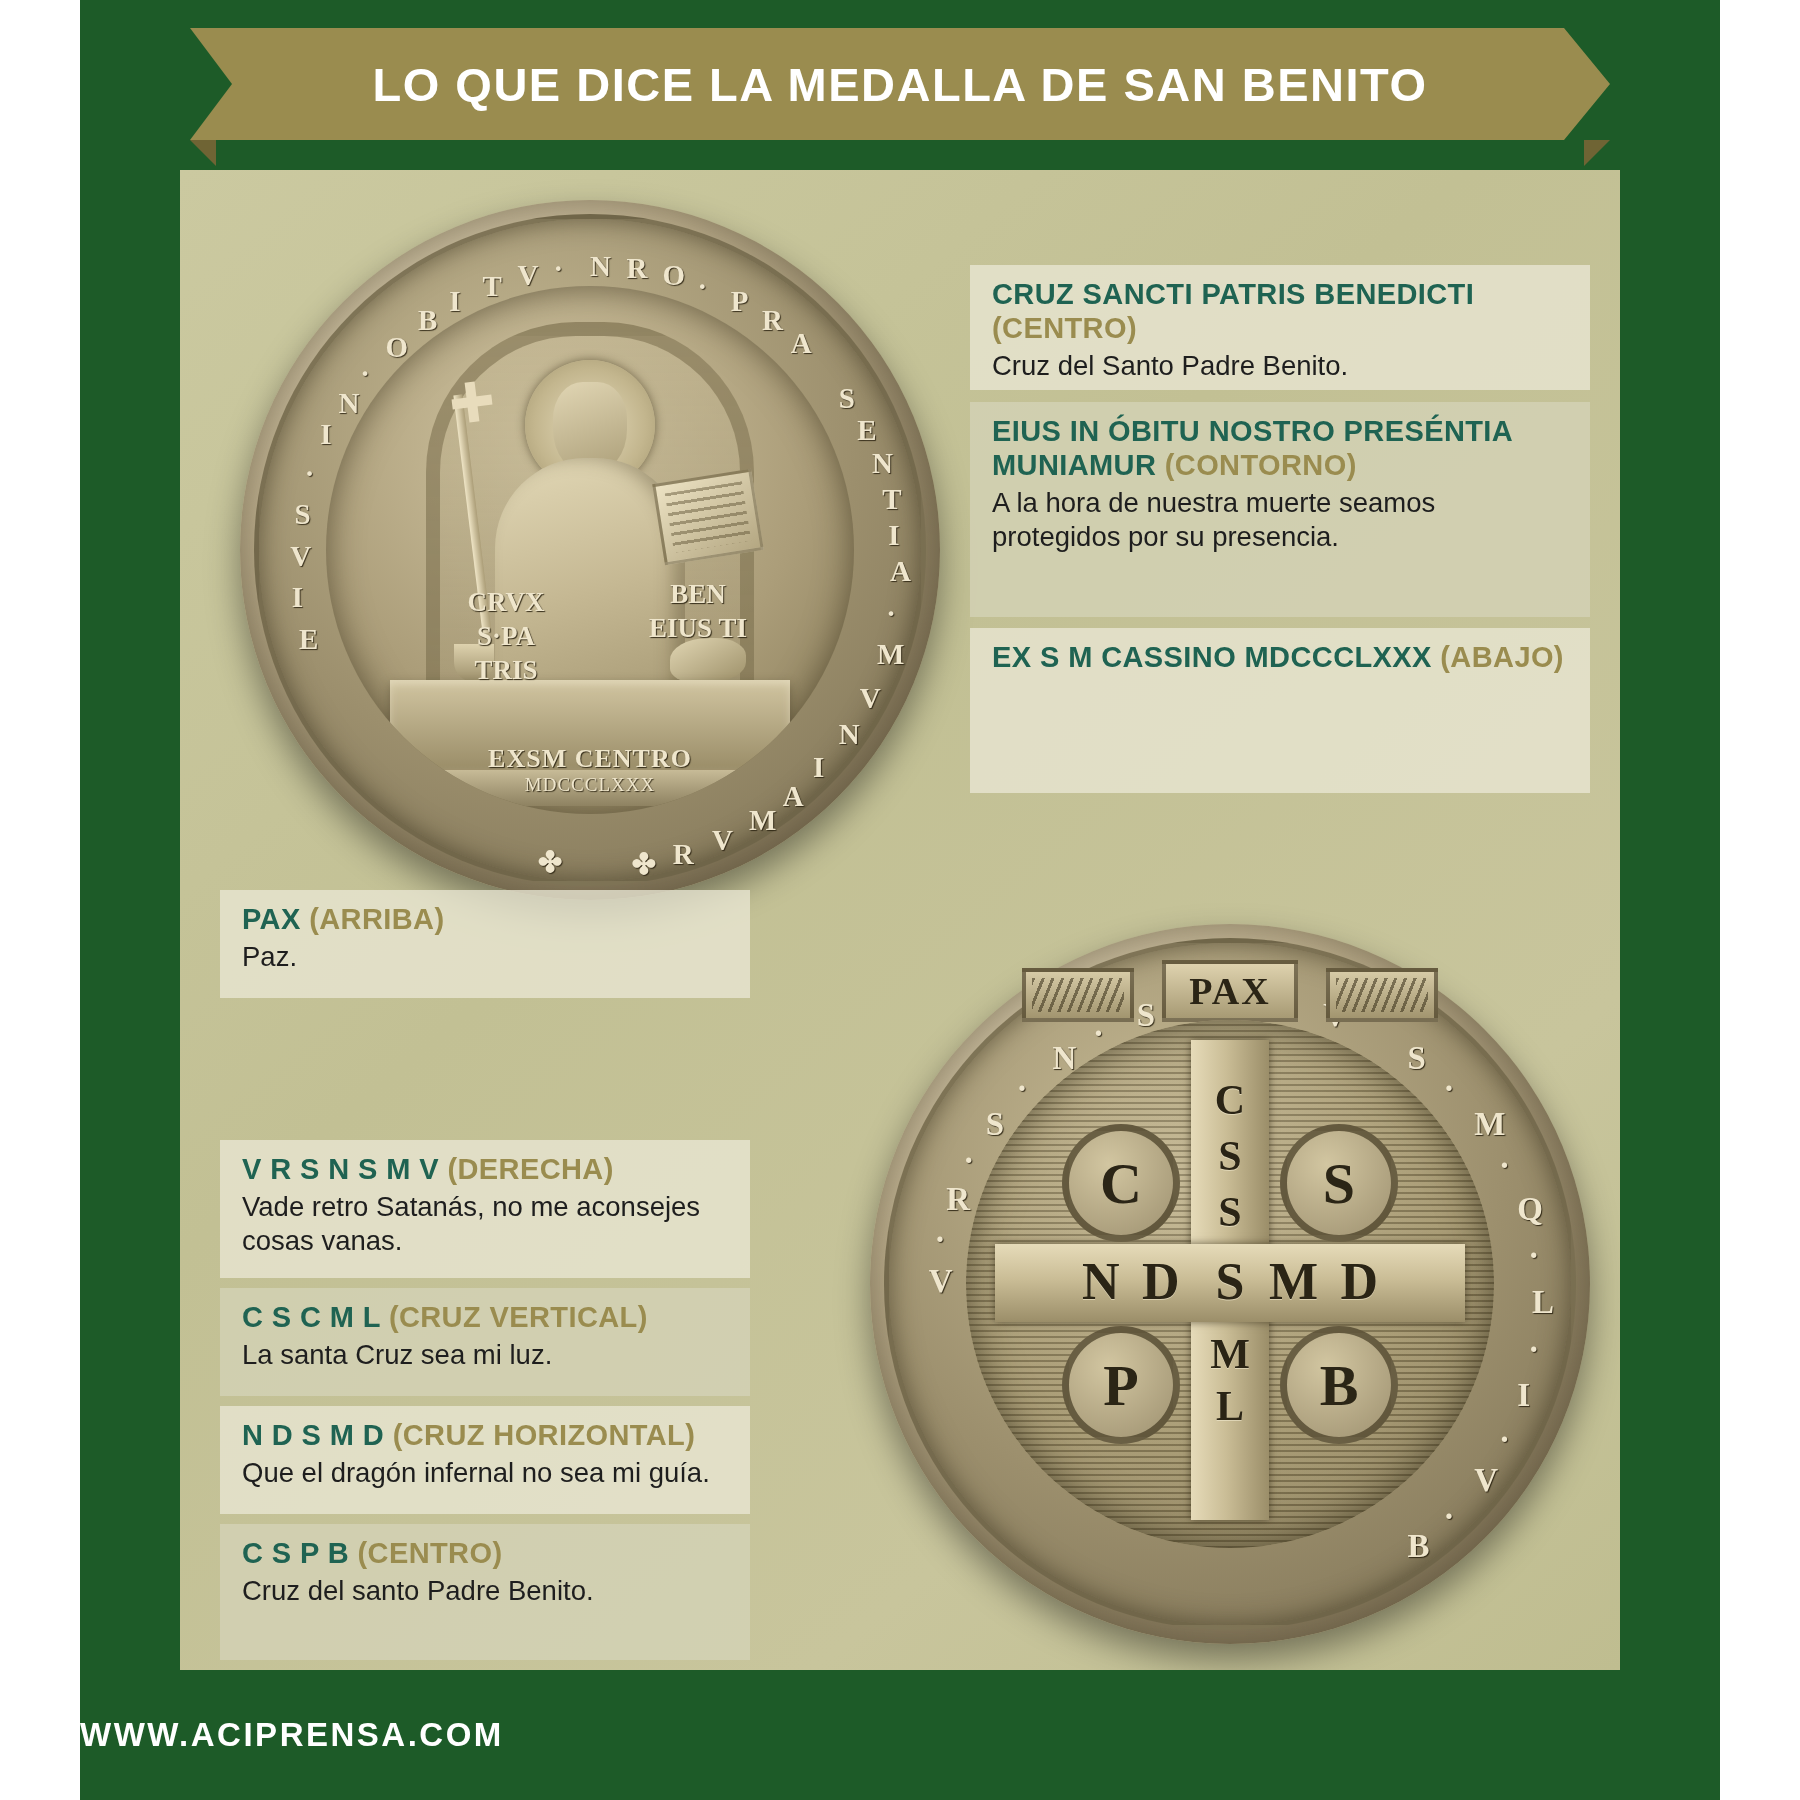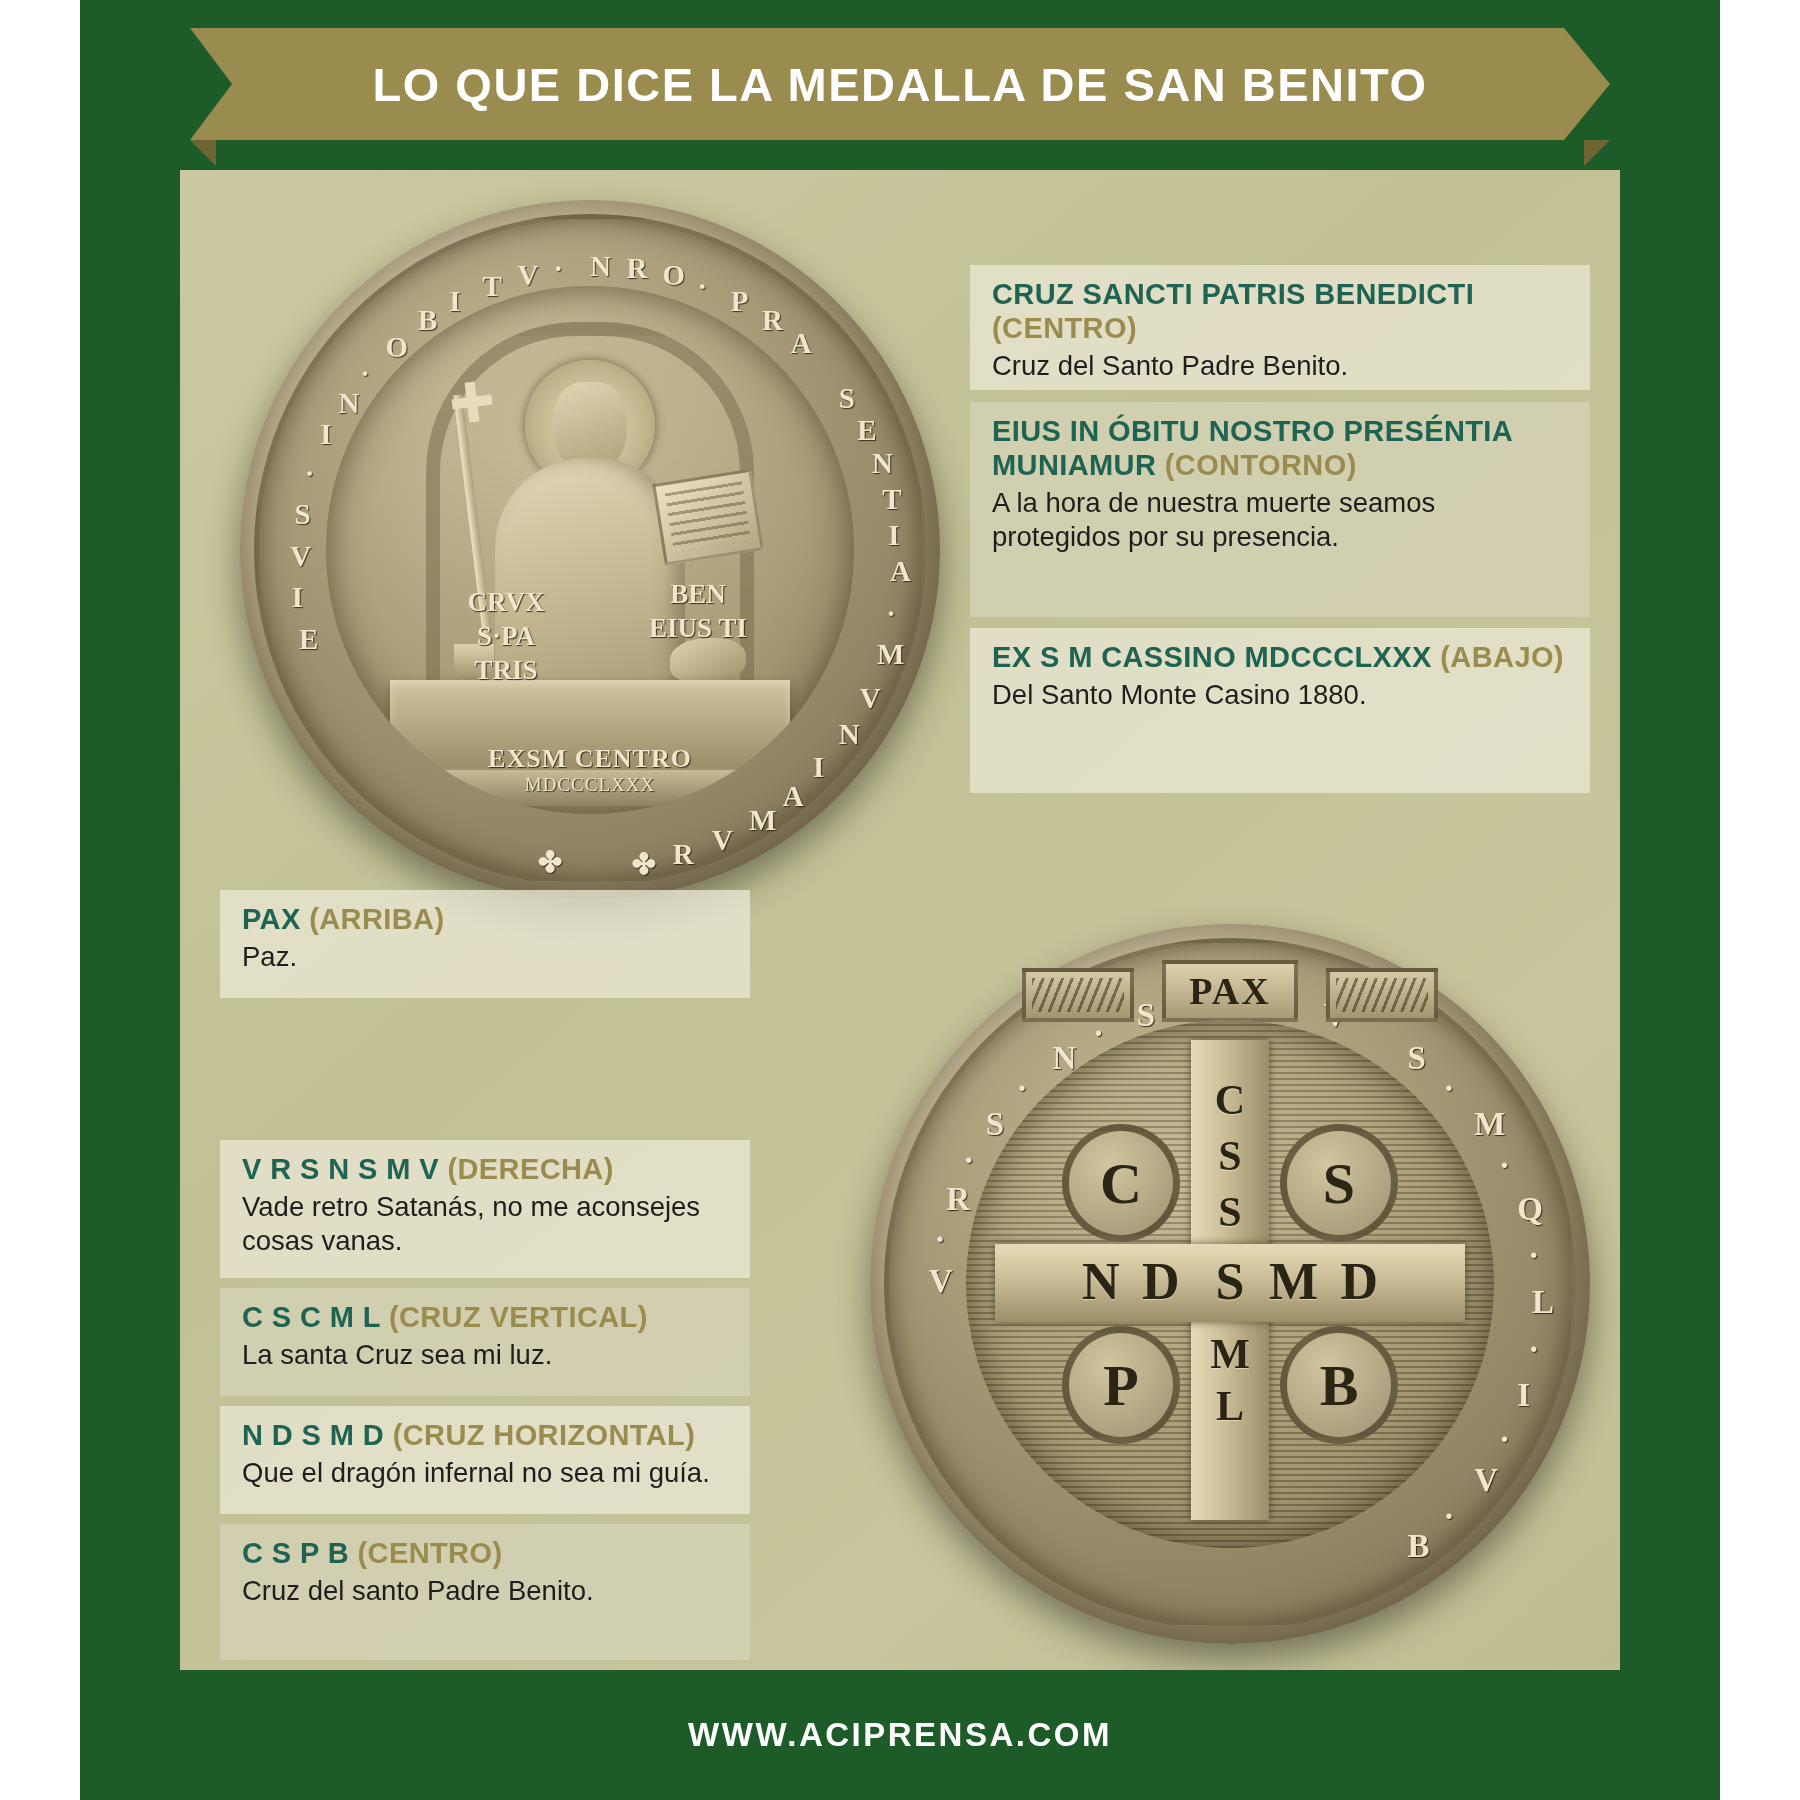--- a/index.html
+++ b/index.html
@@ -91,21 +91,20 @@
   }
   
   .footer {
     position: absolute;
     left: 0;
     bottom: 0;
     width: 1640px;
     height: 130px;
     display: flex;
     align-items: center;
-    justify-content: center;
   }
   .footer-text {
     color: #ffffff;
     font-size: 33px;
     font-weight: bold;
     letter-spacing: 2.5px;
   }
   
   .row {
     position: absolute;
@@ -532,21 +531,20 @@
         <span class="loc">(CENTRO)</span>
       </div>
       <div class="body">Cruz del Santo Padre Benito.</div>
     </div>
 
     <div class="row rowA" style="left:790px; top:458px; width:620px; height:165px;">
       <div class="head">
         <span>EX S M CASSINO MDCCCLXXX</span>
         <span class="loc">(ABAJO)</span>
       </div>
-      <div class="body">Del Santo Monte Casino 1880.</div>
     </div>
 
     <div class="row rowA" style="left:40px; top:700px; width:530px; height:108px;margin-top:20px;">
       <div class="head">
         <span>PAX</span>
         <span class="loc">(ARRIBA)</span>
       </div>
       <div class="body">Paz.</div>
     </div>
 

